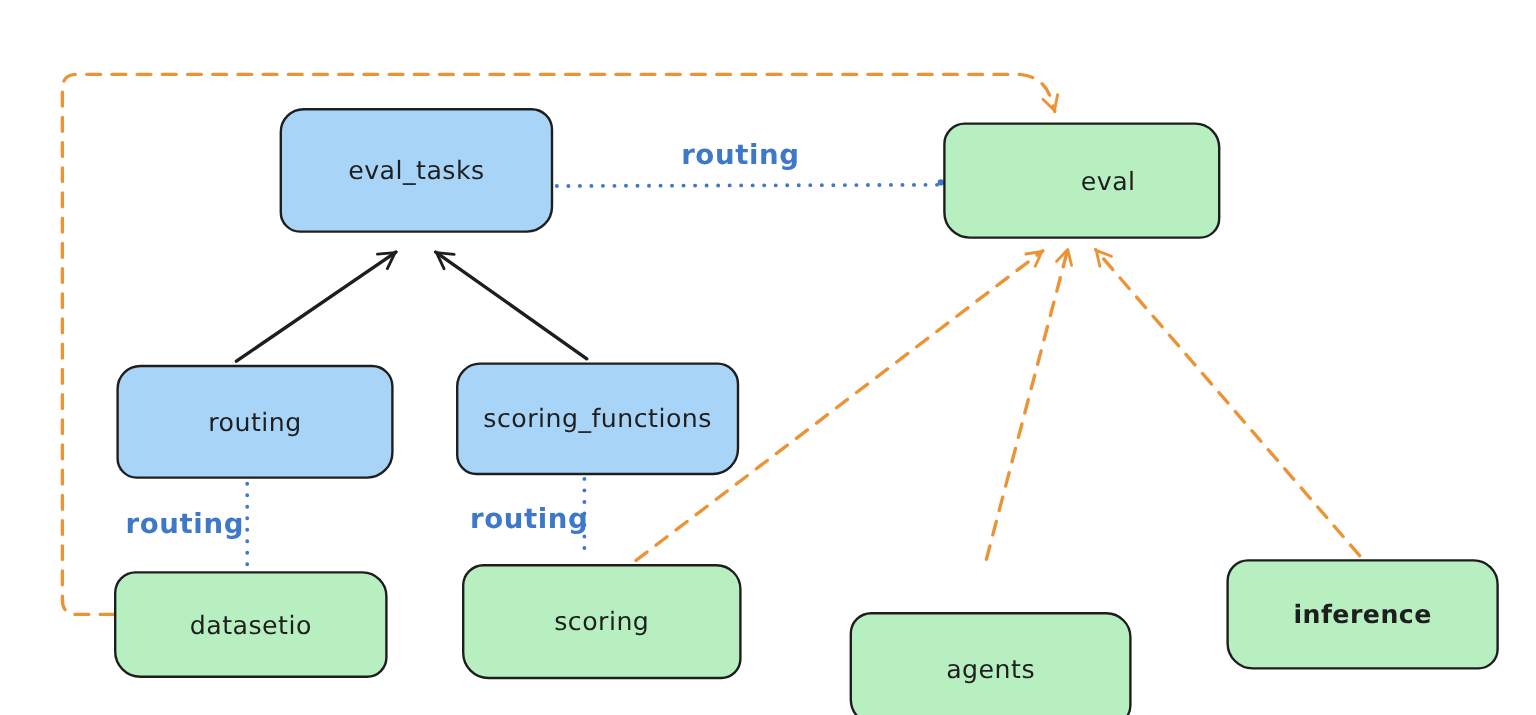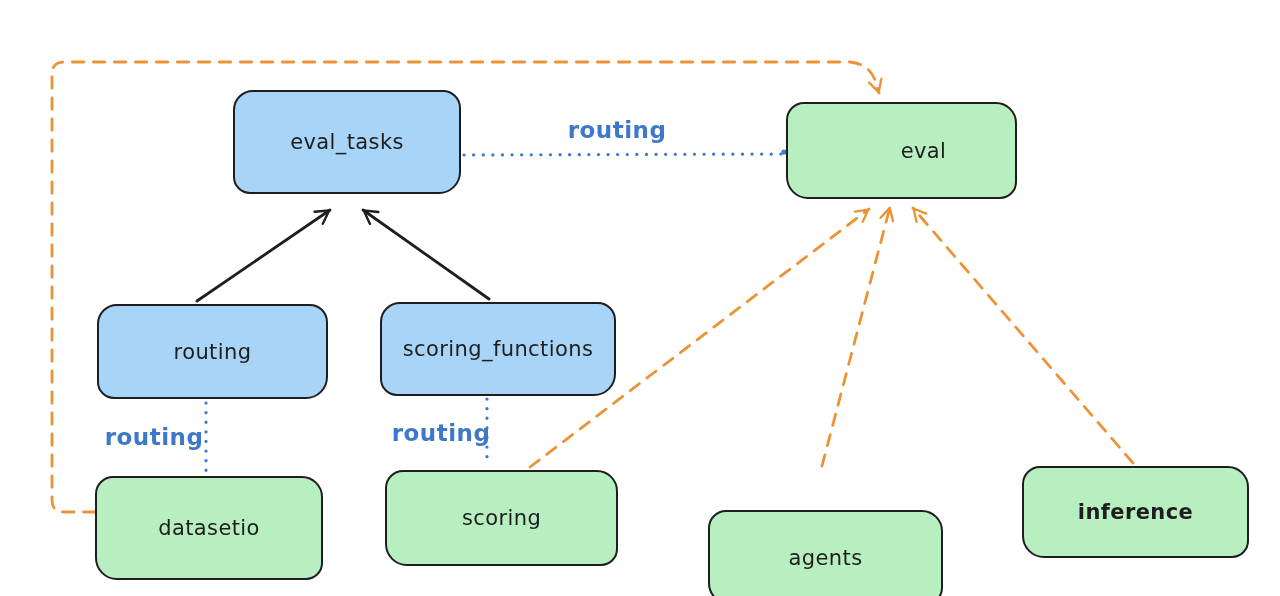--- a/index.html
+++ b/index.html
@@ -83,21 +83,21 @@
   </div>
 
   <div class="node blue" style="left:97px; top:304px; width:231px; height:95px;">
     <span>routing</span>
   </div>
 
   <div class="node blue" style="left:380px; top:302px; width:236px; height:94px;">
     <span>scoring_functions</span>
   </div>
 
-  <div class="node green" style="left:95px; top:476px; width:228px; height:104px;">
+  <div class="node green" style="left:95px; top:476px; width:228px; height:89px;">
     <span>datasetio</span>
   </div>
 
   <div class="node green" style="left:385px; top:470px; width:233px; height:96px;">
     <span>scoring</span>
   </div>
 
   <div class="node green" style="left:708px; top:470px; width:235px; height:95px;margin-top:40px;">
     <span>agents</span>
   </div>

